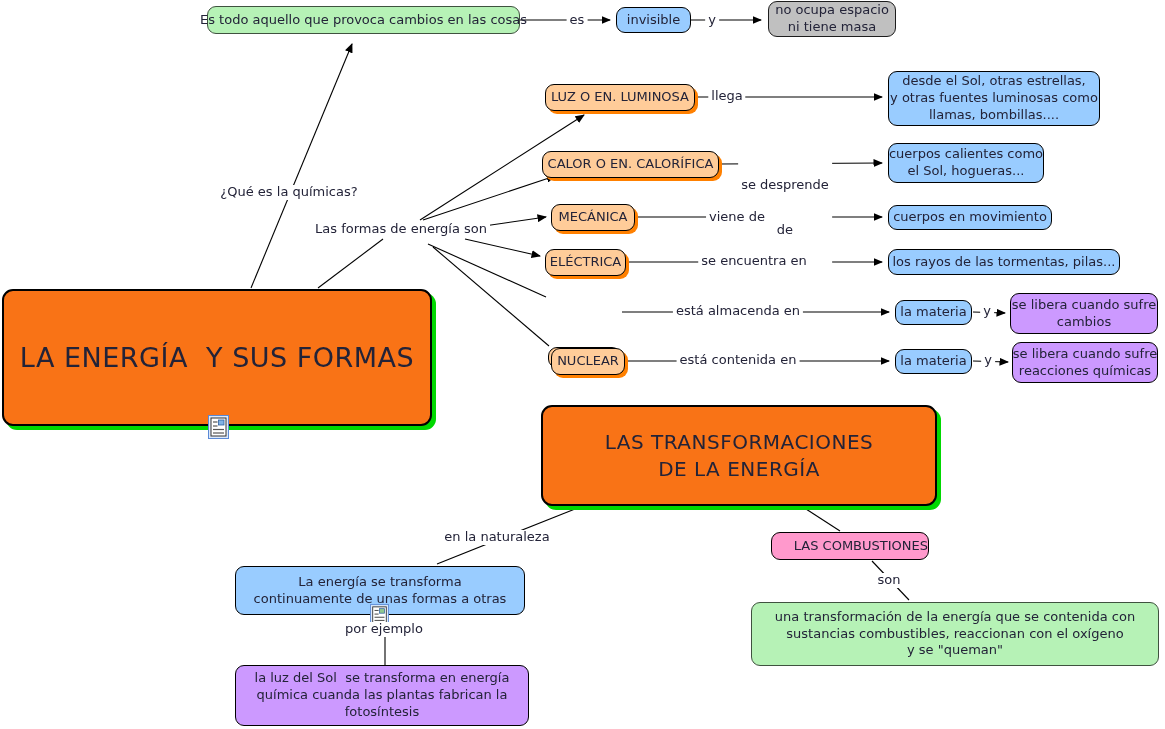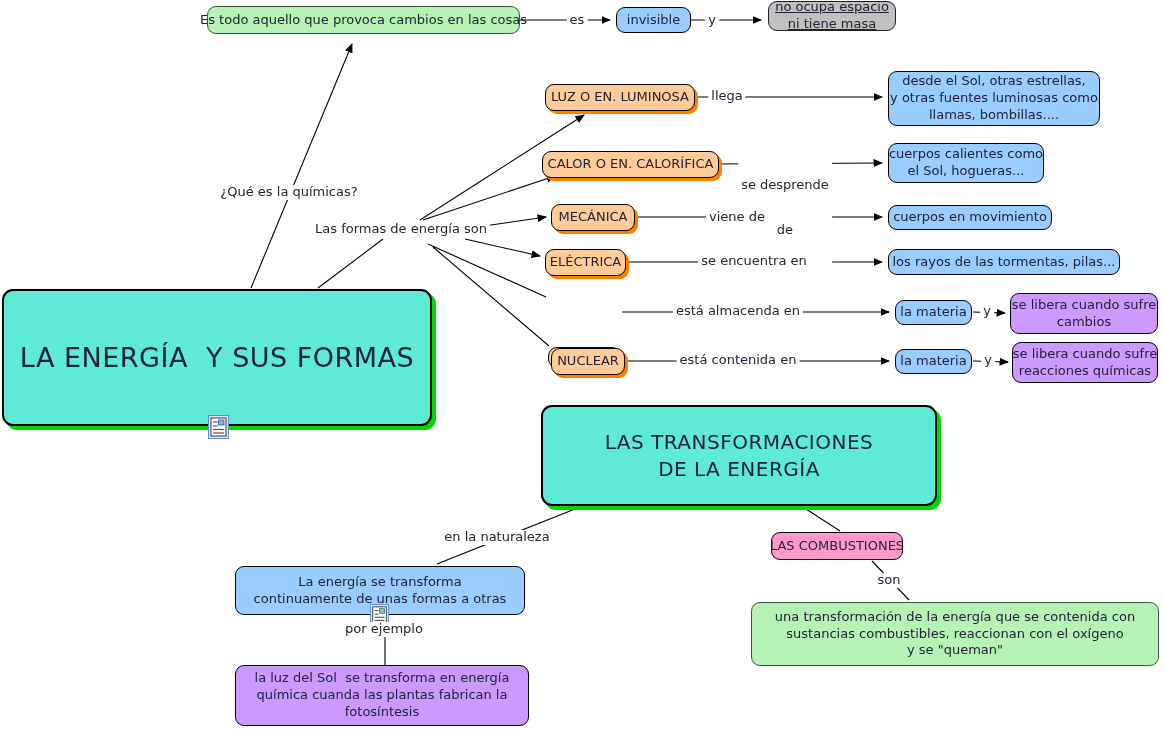--- a/index.html
+++ b/index.html
@@ -23,21 +23,21 @@
     font-size:13px;line-height:1.3;
     white-space:pre;
   }
   .green {background:#b6f2b6;border-color:#3f523f;}
   .blue  {background:#99ccff;}
   .gray  {background:#c0c0c0;border-color:#1d1d1d;}
   .orange{background:#ffcc99;box-shadow:3px 3px 0 #ff8000;}
   .purple{background:#cc99ff;}
   .pink  {background:#ff99cc;}
   .yellow{
-    background:#5eead4;
+    background:#f97316;
     border-width:2px;border-radius:11px;
     box-shadow:4px 4px 0 #00d800;
     font-size:27px;letter-spacing:.5px;
   }
   .yellow.small{font-size:20px;line-height:1.35;}
   .lbl{
     position:absolute;
     transform:translateX(-50%);
     background:#ffffff;
     padding:0 3px;
@@ -85,21 +85,21 @@
   </svg>
 
   <div class="node green" style="left:207px;top:6px;width:313px;height:28px;">
     <div>Es todo aquello que provoca cambios en las cosas</div>
   </div>
   <div class="lbl" style="left:577px;top:13px;">es</div>
   <div class="node blue" style="left:616px;top:7px;width:75px;height:26px;">
     <div>invisible</div>
   </div>
   <div class="lbl" style="left:712px;top:13px;">y</div>
-  <div class="node gray" style="left:768px;top:1px;width:128px;height:30px;text-decoration:underline;">
+  <div class="node gray" style="left:768px;top:1px;width:128px;height:36px;">
     <div>no ocupa espacio</div>
     <div>ni tiene masa</div>
   </div>
 
   <div class="lbl" style="left:289px;top:185px;">¿Qué es la químicas?</div>
   <div class="lbl" style="left:401px;top:222px;">Las formas de energía son</div>
 
   <div class="node orange" style="left:545px;top:84px;width:150px;height:27px;">
     <div>LUZ O EN. LUMINOSA</div>
   </div>
@@ -199,21 +199,21 @@
   </svg>
 
   <div class="lbl" style="left:384px;top:622px;">por ejemplo</div>
 
   <div class="node purple" style="left:235px;top:665px;width:294px;height:61px;">
     <div>la luz del Sol  se transforma en energía</div>
     <div>química cuanda las plantas fabrican la</div>
     <div>fotosíntesis</div>
   </div>
 
-  <div class="node pink" style="left:771px;top:532px;width:132px;height:28px;">
+  <div class="node pink" style="left:771px;top:532px;width:158px;height:28px;align-items:flex-end;">
     <div>LAS COMBUSTIONES</div>
   </div>
   <div class="lbl" style="left:889px;top:573px;">son</div>
   <div class="node green" style="left:751px;top:602px;width:408px;height:64px;">
     <div>una transformación de la energía que se contenida con</div>
     <div>sustancias combustibles, reaccionan con el oxígeno</div>
     <div>y se "queman"</div>
   </div>
 
 </div>

